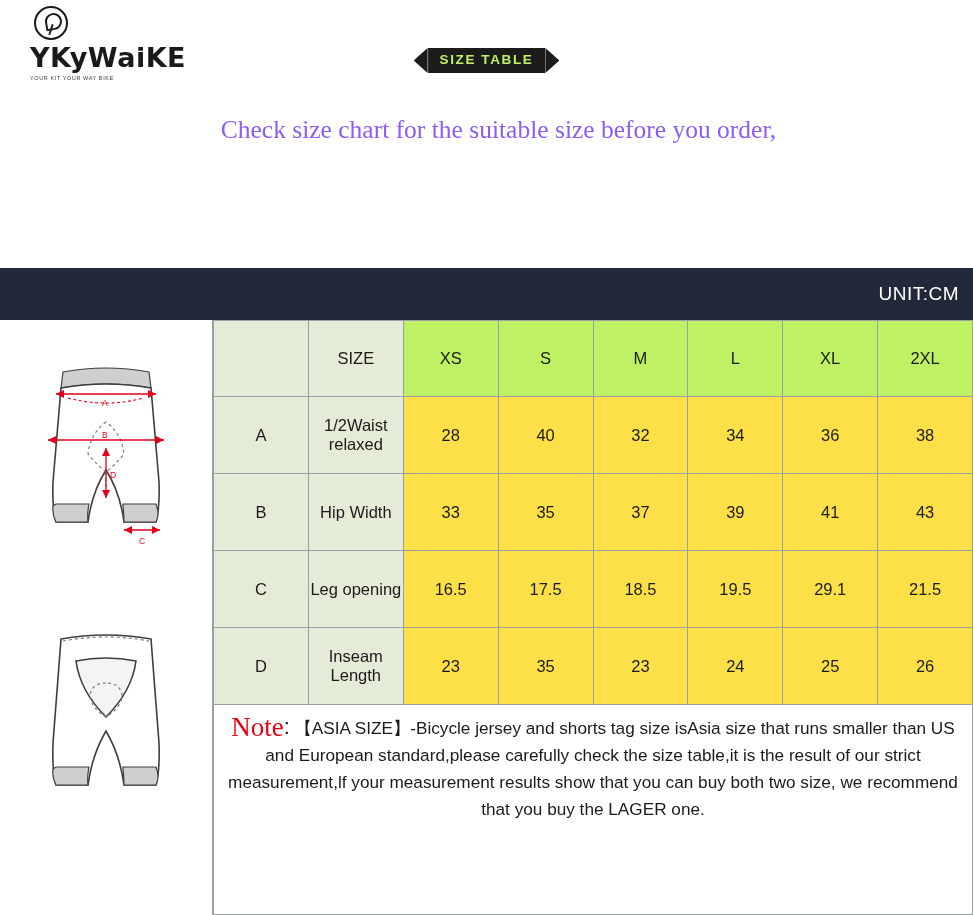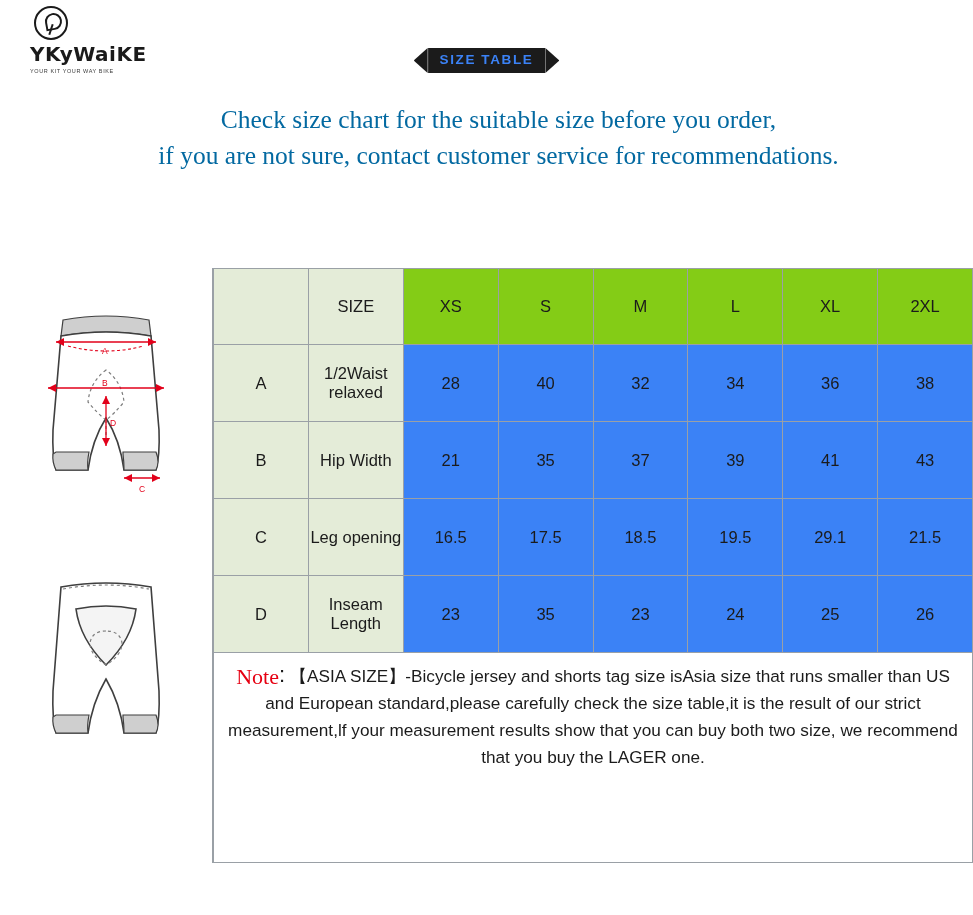--- a/index.html
+++ b/index.html
@@ -49,21 +49,21 @@
   .brand-mark:after {
     content: "";
     position: absolute;
     left: 14px; top: 16px;
     width: 2px; height: 11px;
     background: #1a1a1a;
     transform: rotate(18deg);
   }
   .brand-name {
     font-family: "DejaVu Sans", sans-serif;
-    font-size: 20px;
+    font-size: 27px;
     font-weight: bold;
     letter-spacing: 0.5px;
     color: #1a1a1a;
     margin-top: 2px;
   }
   .brand-tag {
     font-size: 5.5px;
     letter-spacing: 0.6px;
     color: #3a3a3a;
     margin-top: 2px;
@@ -77,36 +77,36 @@
     align-items: stretch;
   }
   .badge-notch-l, .badge-notch-r {
     width: 14px;
     background: #1b1b1b;
   }
   .badge-notch-l { clip-path: polygon(100% 0, 100% 100%, 0 50%); }
   .badge-notch-r { clip-path: polygon(0 0, 0 100%, 100% 50%); }
   .badge-core {
     background: #1b1b1b;
-    color: #3b82f6;
+    color: #bef264;
     font-size: 13.5px;
     font-weight: bold;
     letter-spacing: 1.6px;
     padding: 4px 12px 6px 12px;
     line-height: 15px;
   }
 
   .headline {
     position: absolute;
     left: 0; right: 0;
-    top: 102px;
+    top: 112px;
     text-align: center;
     font-family: "Liberation Serif", serif;
     font-size: 25.5px;
-    color: #0369a1;
+    color: #8b5cf6;
     line-height: 36px;
     padding-left: 24px;
   }
 
   
   .unitbar {
     height: 52px;
     background: #21293a;
     color: #ffffff;
     display: flex;
@@ -161,46 +161,46 @@
     background: #e4ecd8;
     width: 86px;
     font-size: 16.5px;
   }
   td.desc {
     background: #e4ecd8;
     width: 171px;
     font-size: 16px;
   }
   td.val {
-    background: #3b82f6;
+    background: #fde047;
     font-size: 18px;
     width: 84px;
   }
   td.hdr-size {
     background: #e4ecd8;
     font-size: 16.5px;
   }
   td.hdr-val {
-    background: #84cc16;
+    background: #bef264;
     font-size: 17px;
   }
 
   .note {
     border: 1px solid #9aa0a6;
     border-top: 0;
     flex: 1;
     padding: 8px 14px 10px 14px;
     text-align: center;
     font-size: 17.2px;
     line-height: 27px;
     color: #1b1b1b;
   }
   .note-label {
     color: #e60012;
-    font-size: 22px;
+    font-size: 27px;
     font-family: "Liberation Serif", serif;
     vertical-align: -2px;
     letter-spacing: 0px;
   }
   .note-colon { color: #1b1b1b; font-size: 22px; }
 
   
   .sh-body { fill: #ffffff; stroke: #3f3f3f; stroke-width: 1.6; }
   .sh-band { fill: #cfcfcf; stroke: #3f3f3f; stroke-width: 1.2; }
   .sh-pad  { fill: none; stroke: #7d7d7d; stroke-width: 1.2; stroke-dasharray: 3 3; }
@@ -222,24 +222,26 @@
     </div>
 
     <div class="badge-wrap">
       <div class="badge-notch-l"></div>
       <div class="badge-core">SIZE TABLE</div>
       <div class="badge-notch-r"></div>
     </div>
 
     <div class="headline">
       <div>Check size chart for the suitable size before you order,</div>
-      <div>if you are not sure, contact customer service for recommendations.</div>
     </div>
   </div>
 
+  <div class="unitbar">
+    <span>UNIT:CM</span>
+  </div>
 
   <div class="body">
 
     <div class="figures">
 
       <div class="fig fig-top">
         <svg viewBox="0 0 172 200" width="172" height="200">
 
           <path class="sh-band" d="M43 10 Q86 2 129 10 L131 26 Q86 18 41 26 Z"></path>
 
@@ -308,21 +310,21 @@
             <td class="val">40</td>
             <td class="val">32</td>
             <td class="val">34</td>
             <td class="val">36</td>
             <td class="val">38</td>
           </tr>
 
           <tr>
             <td class="lbl">B</td>
             <td class="desc">Hip Width</td>
-            <td class="val">21</td>
+            <td class="val">33</td>
             <td class="val">35</td>
             <td class="val">37</td>
             <td class="val">39</td>
             <td class="val">41</td>
             <td class="val">43</td>
           </tr>
 
           <tr>
             <td class="lbl">C</td>
             <td class="desc">Leg opening</td>

